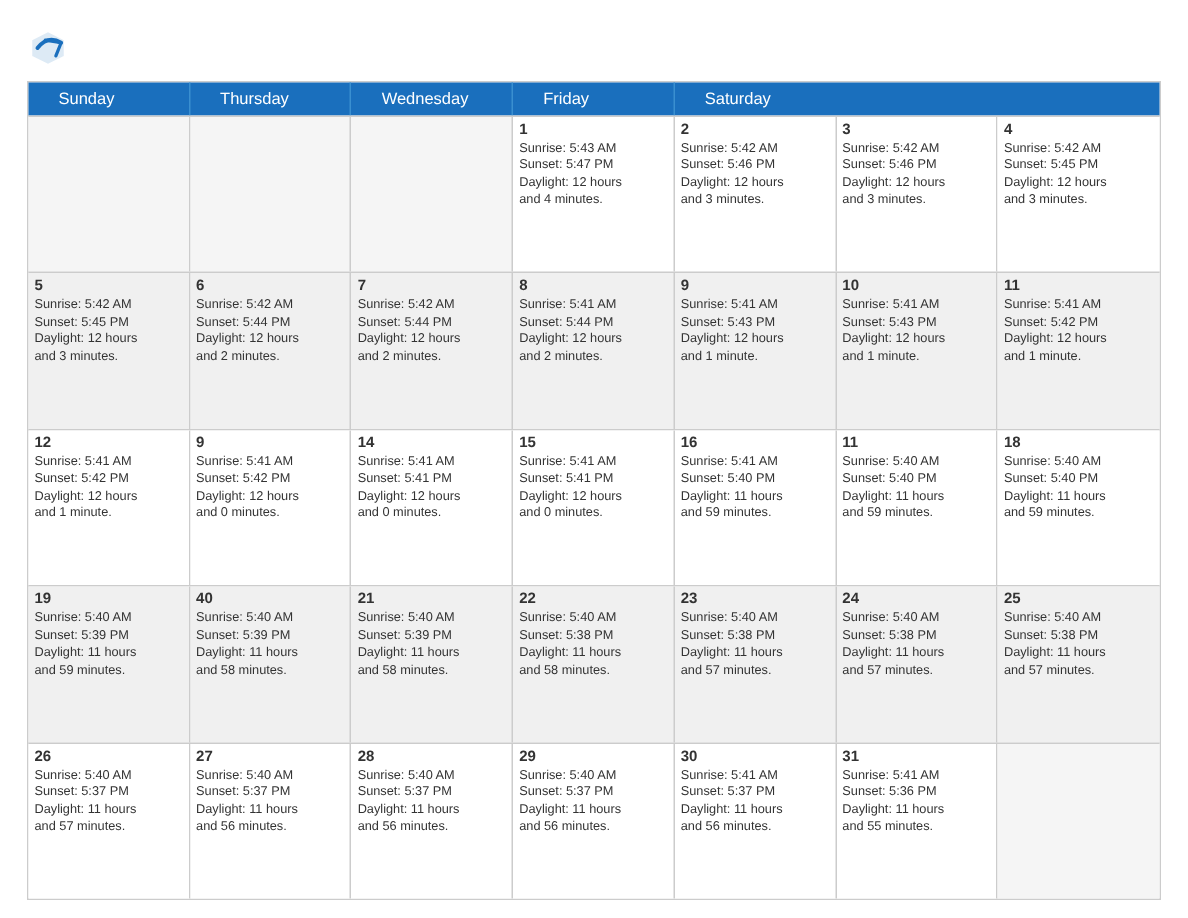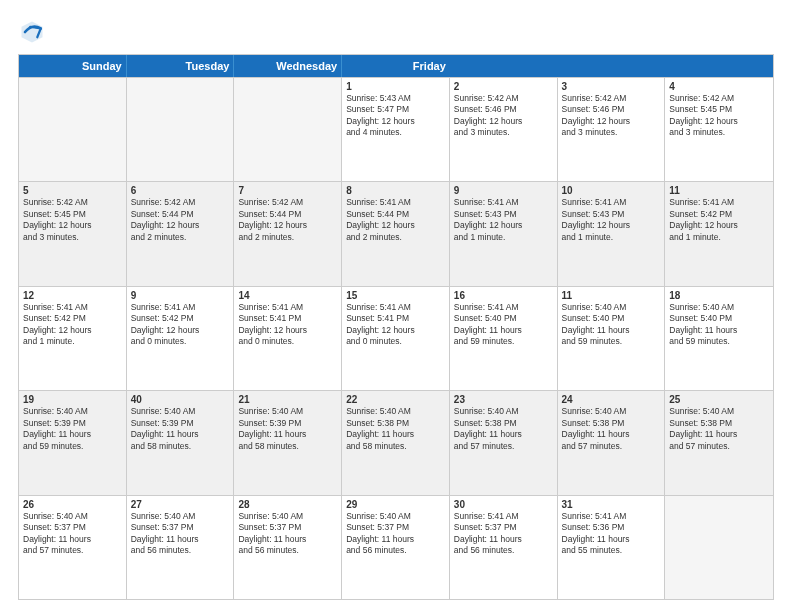--- a/index.html
+++ b/index.html
@@ -61,23 +61,23 @@
       border: 1px solid #ccc;
     }
     .cal-header-row {
       display: grid;
       grid-template-columns: repeat(7, 1fr);
       background: #1a6fbd;
     }
     .cal-header-cell {
       color: #fff;
       font-size: 11px;
-      font-weight: bold;
-      padding: 5px 4px;
-      text-align: right;
+      font-weight: normal;
+      padding: 5px 20px;
+      text-align: left;
       border-right: 1px solid #3a8fd0;
     }
     .cal-header-cell:last-child { border-right: none; }
     .cal-body {
       flex: 1;
       display: flex;
       flex-direction: column;
     }
     .cal-row {
       display: grid;
@@ -126,23 +126,24 @@
     </div>
     <div class="title-block">
       <div class="month-title"></div>
       <div class="location"></div>
     </div>
   </div>
 
   <div class="calendar">
     <div class="cal-header-row" id="cal-header">
         <div class="cal-header-cell">Sunday</div>
-        <div class="cal-header-cell">Tuesday</div>
+        <div class="cal-header-cell">Thursday</div>
         <div class="cal-header-cell">Wednesday</div>
         <div class="cal-header-cell">Friday</div>
+        <div class="cal-header-cell">Saturday</div>
       </div>
     <div class="cal-body" id="cal-body">
         <div class="cal-row">
           <div class="cal-cell empty"></div>
           <div class="cal-cell empty"></div>
           <div class="cal-cell empty"></div>
           <div class="cal-cell">
             <span class="day-num">1</span>
             <span class="cell-line">Sunrise: 5:43 AM</span>
             <span class="cell-line">Sunset: 5:47 PM</span>

